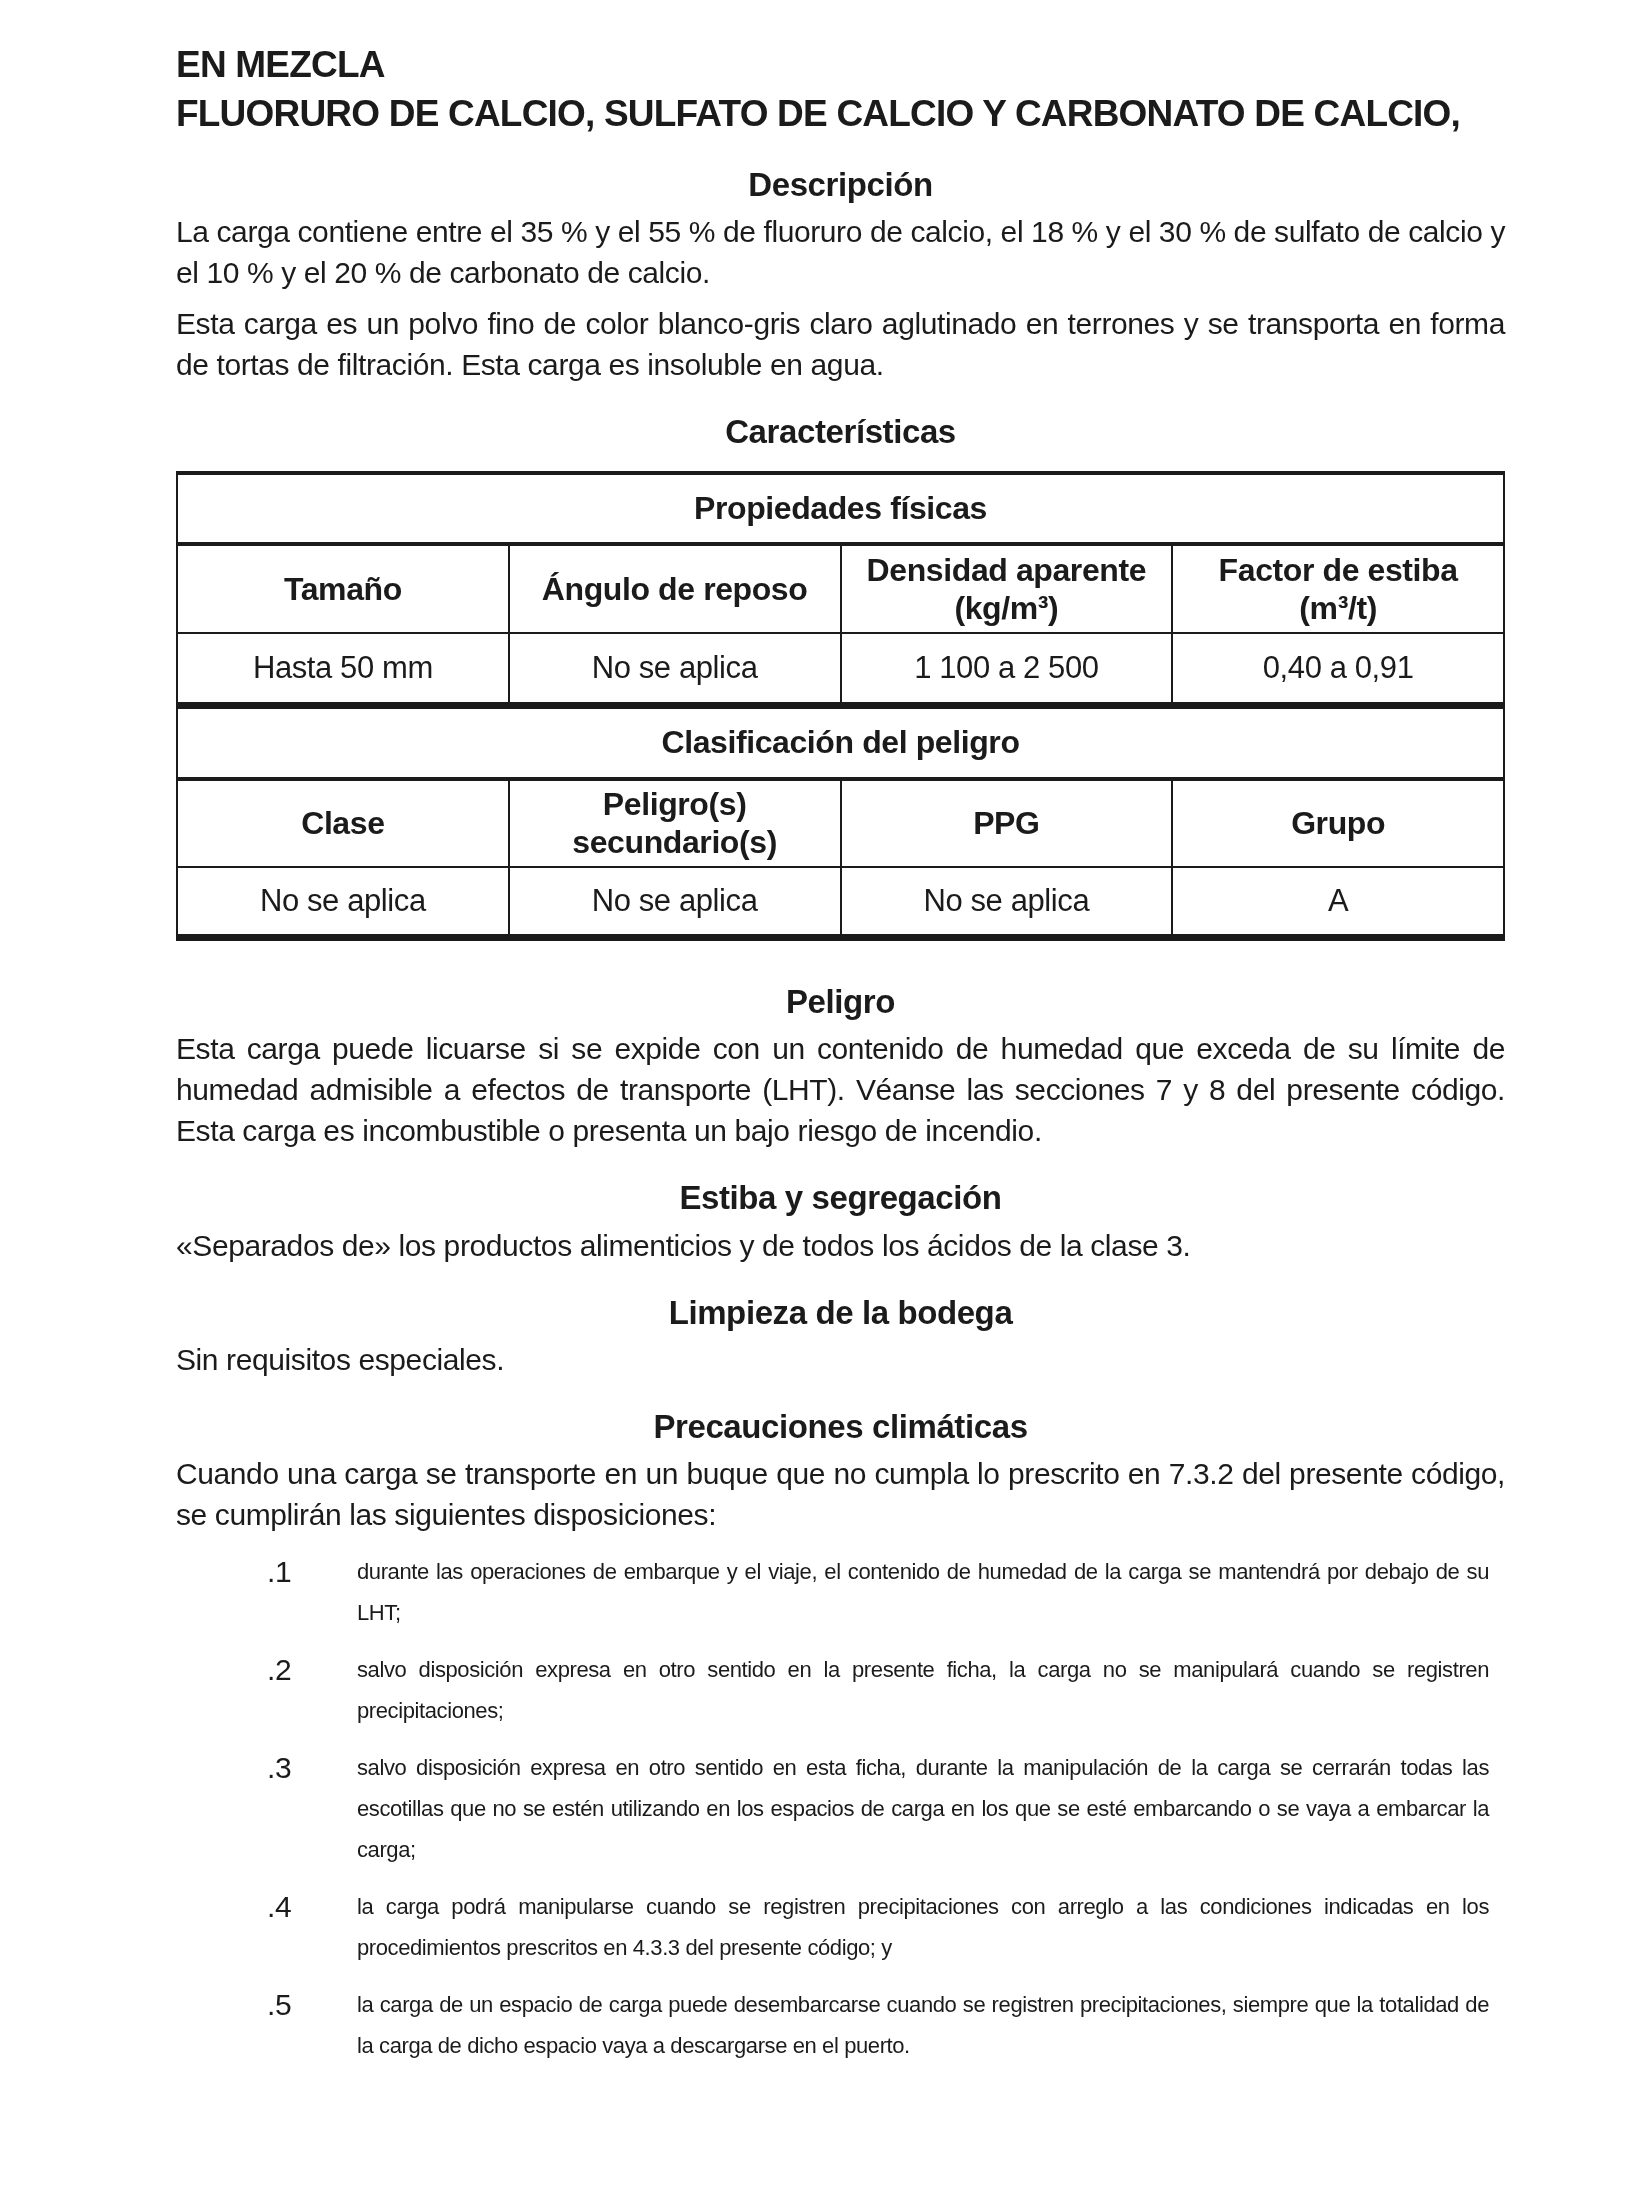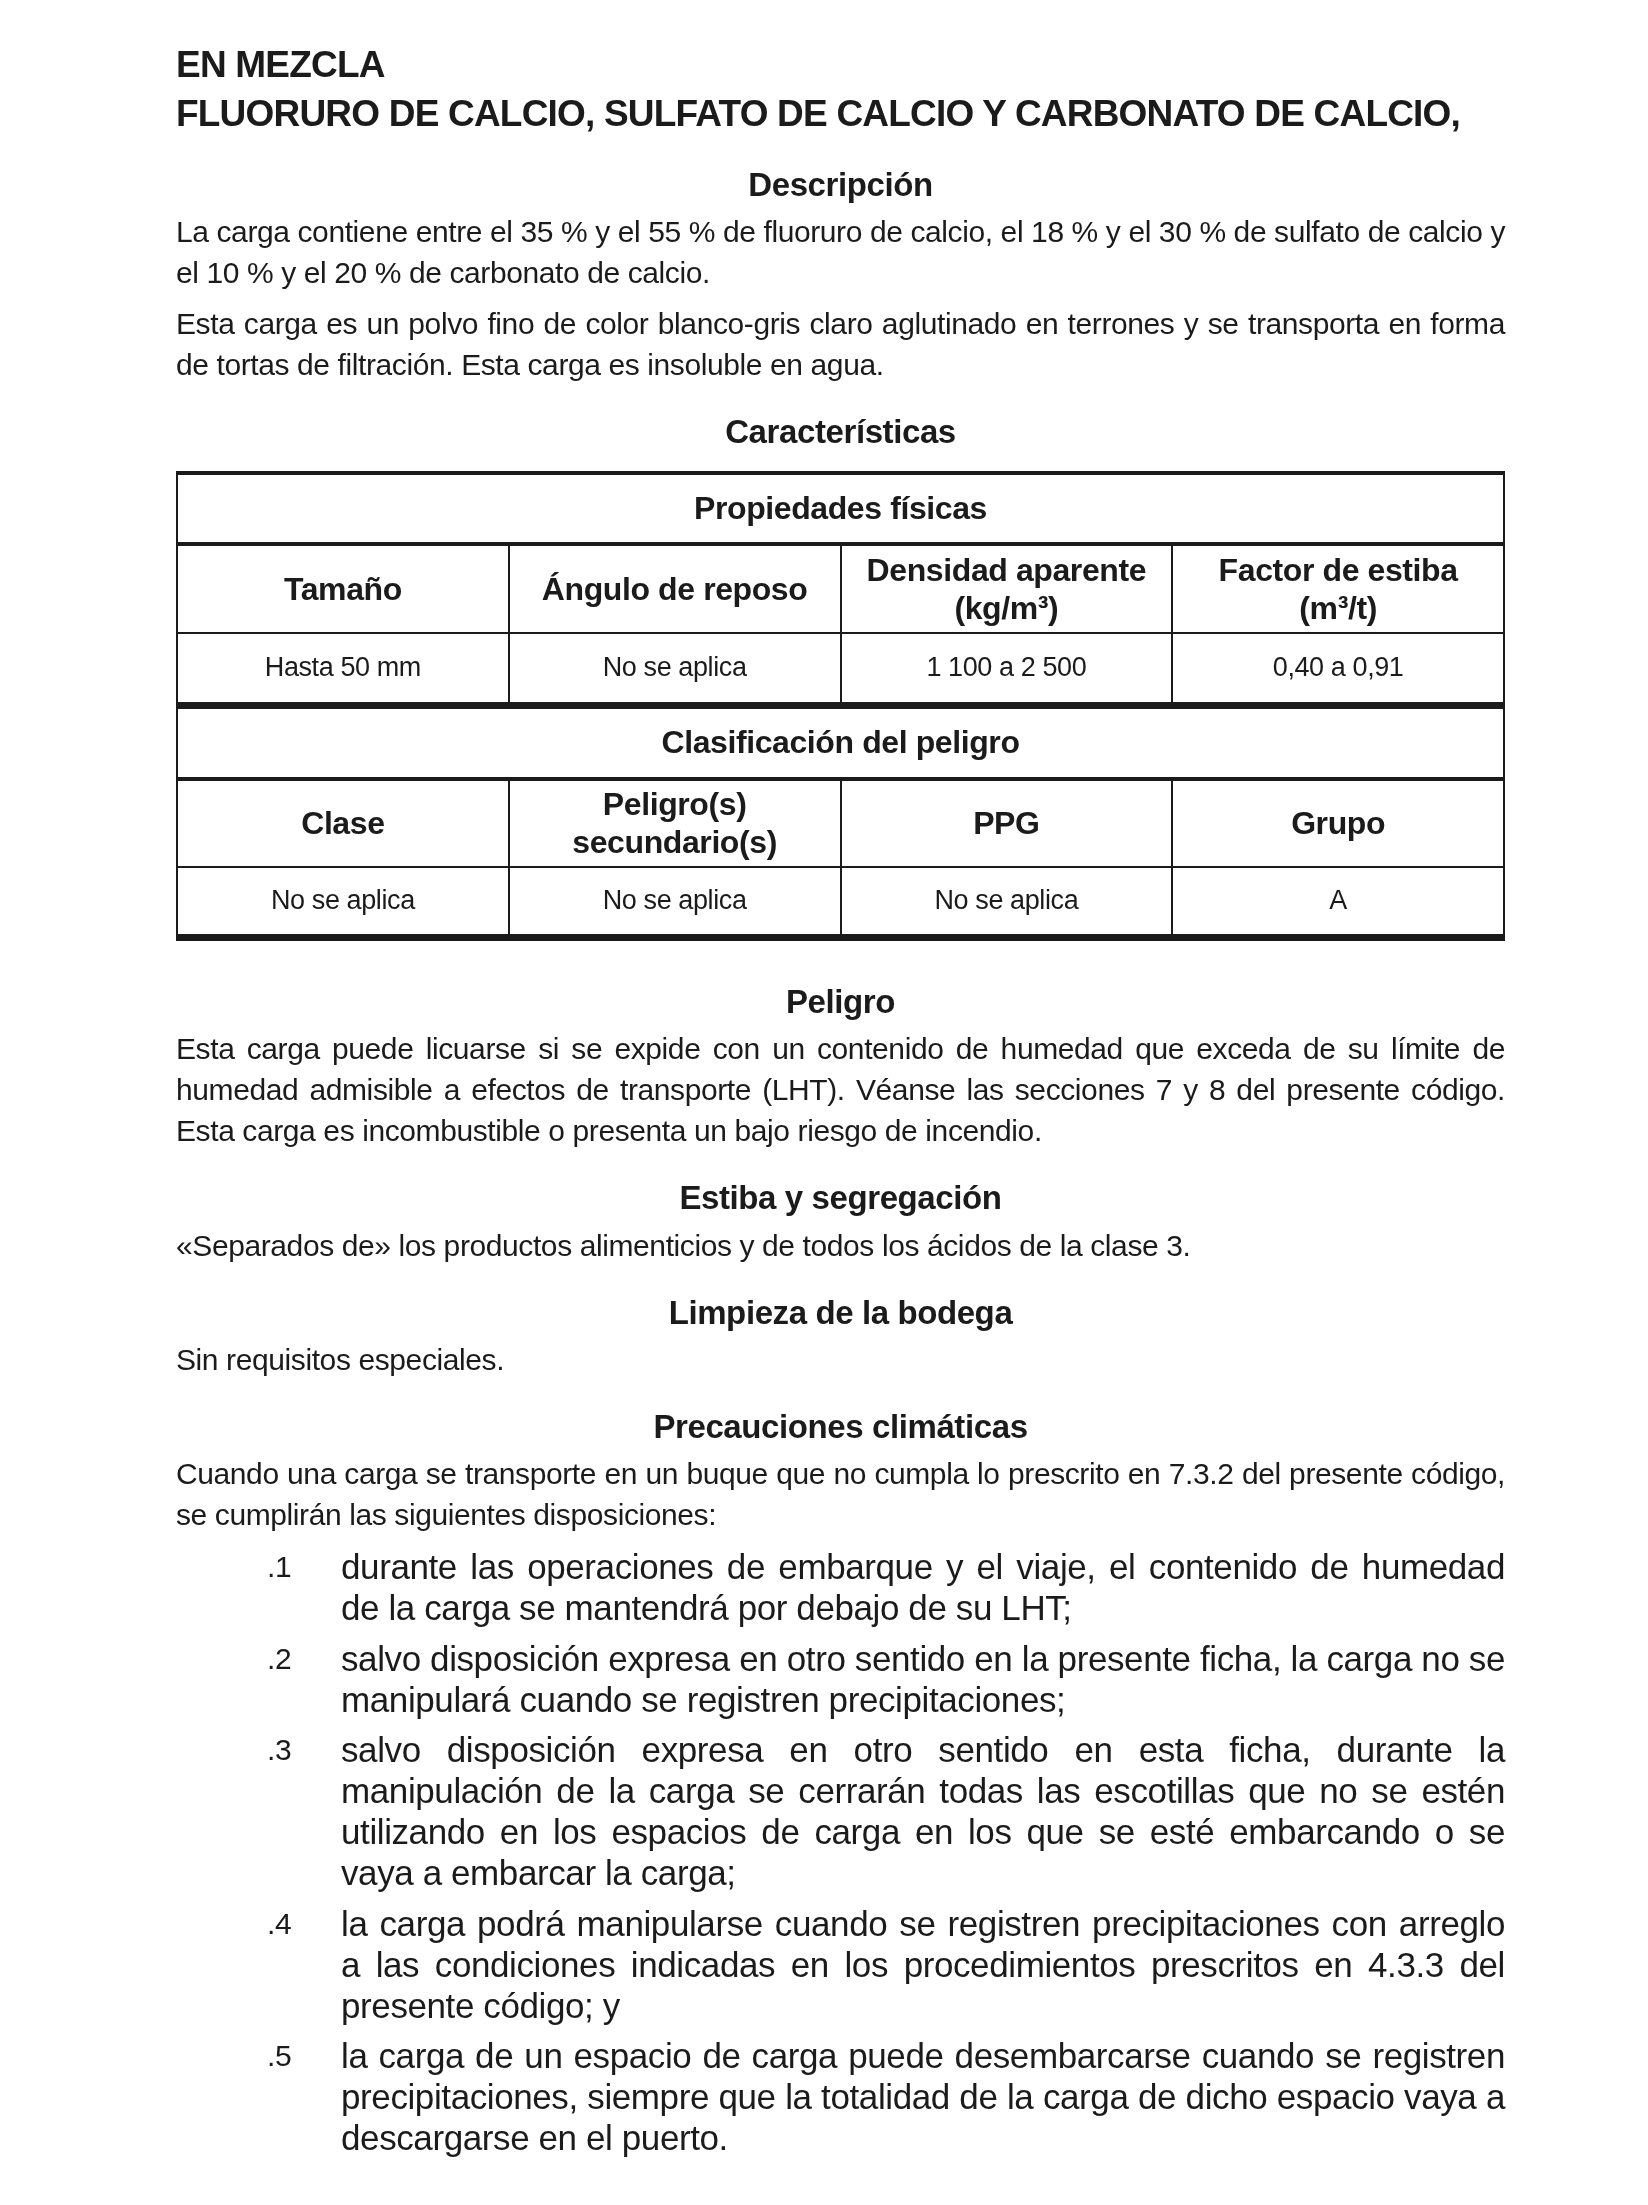--- a/index.html
+++ b/index.html
@@ -50,21 +50,21 @@
     border-collapse: collapse;
     border: solid #1b1b1b;
     border-width: 4px 2.4px 7.1px 2.4px;
     margin-top: 19px;
   }
   table.chars td {
     border: 2.4px solid #1b1b1b;
     text-align: center;
     vertical-align: middle;
     padding: 0 8px;
-    font-size: 27px;
+    font-size: 31px;
     letter-spacing: -0.4px;
   }
   tr.band td {
     border-top-width: 4px;
     border-bottom-width: 4px;
     font-weight: bold;
     font-size: 32px;
   }
   tr.headrow td { font-weight: bold; font-size: 32px; line-height: 38px; }
   tr.sep td { border-bottom-width: 7.1px; }
@@ -74,25 +74,25 @@
   .list-item { position: relative; padding-left: 165px; margin-top: 9.5px; }
   .list-item .num {
     position: absolute;
     left: 91px;
     top: 0;
     font-size: 30px;
     line-height: 41px;
     letter-spacing: -0.4px;
   }
   .list-item p.item-text {
-    font-size: 35px;
+    font-size: 22px;
     line-height: 41px;
     letter-spacing: -0.4px;
     text-align: justify;
-    margin: 0;
+    margin: 16px;
   }
 </style>
 </head>
 <body>
 
 <div class="page">
   <div class="content">
 
     <h1 class="title">
       <span>EN MEZCLA</span>

